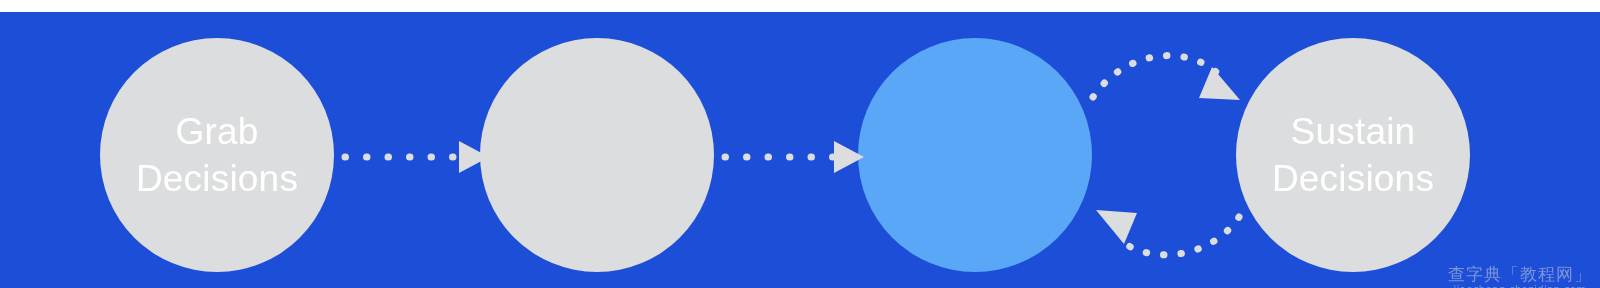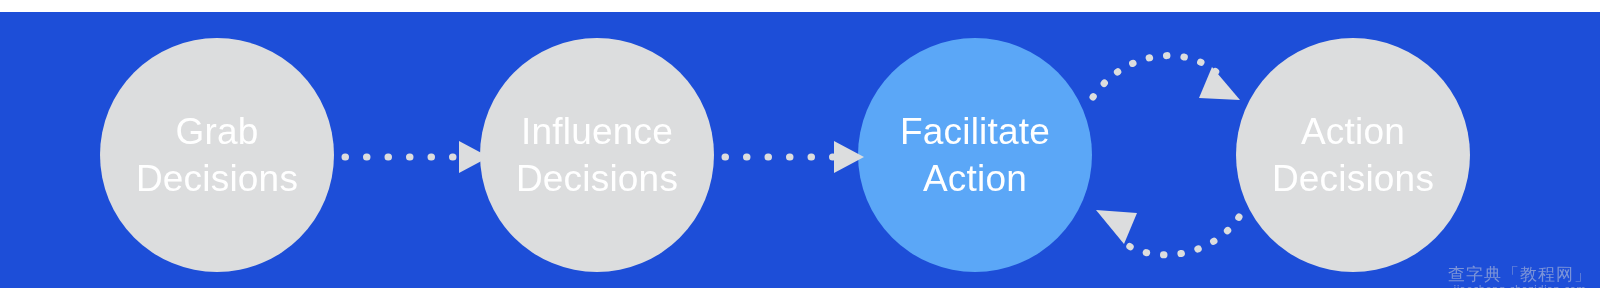--- a/index.html
+++ b/index.html
@@ -100,32 +100,24 @@
       <polygon points="1124,232 1096,198 1137,201" fill="#DCDDDE"></polygon>
     </g>
 
   </svg>
 
   <div class="node-label" style="left:217px; top:143px;">
     <span class="line">Grab</span>
     <span class="line">Decisions</span>
   </div>
 
-  <div class="node-label" style="left:597px; top:143px;">
-    <span class="line">Influence</span>
-    <span class="line">Decisions</span>
-  </div>
 
-  <div class="node-label" style="left:975px; top:143px;">
-    <span class="line">Facilitate</span>
-    <span class="line">Action</span>
-  </div>
 
   <div class="node-label" style="left:1353px; top:143px;">
-    <span class="line">Action</span>
+    <span class="line">Sustain</span>
     <span class="line">Decisions</span>
   </div>
 
   <div class="watermark">
     <span class="wm-main">查字典「教程网」</span>
     <span class="wm-sub">jiaocheng.chazidian.com</span>
   </div>
 
 </div>
 

